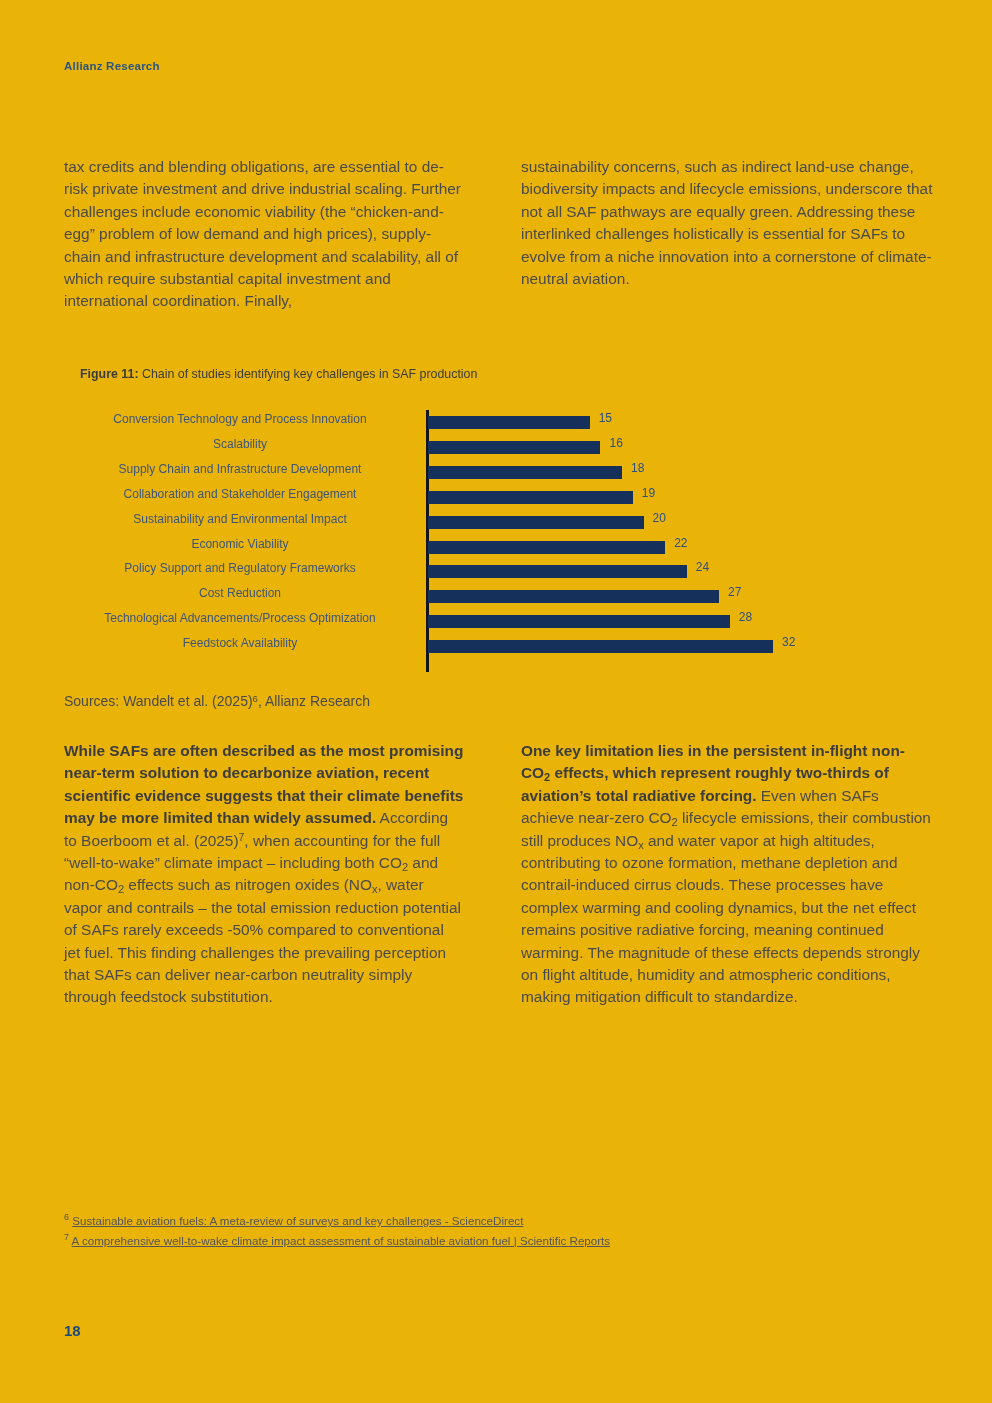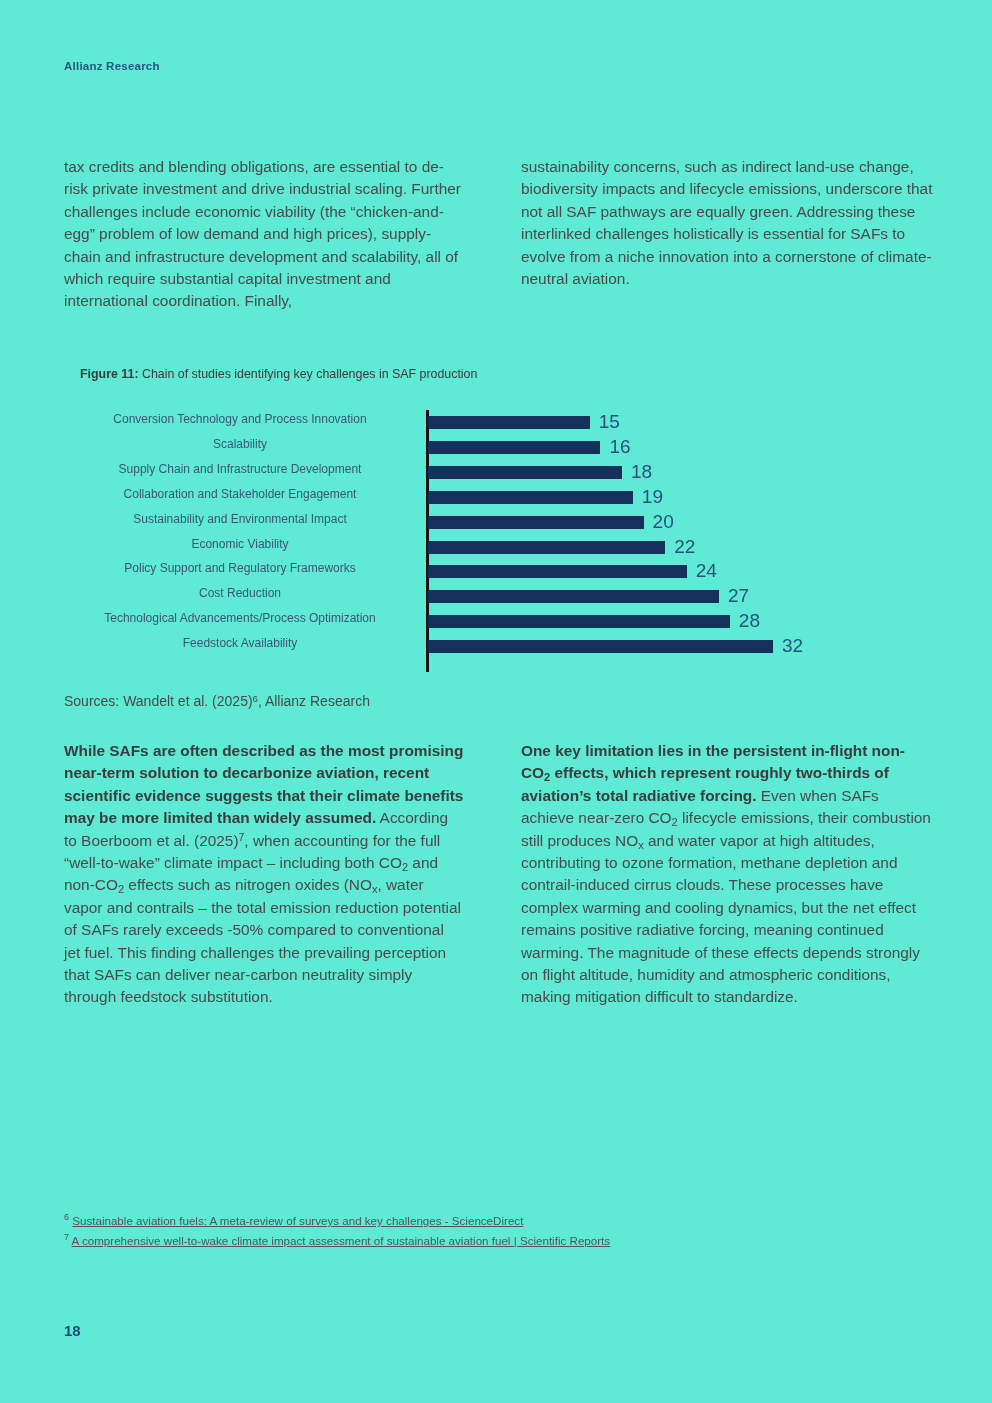--- a/index.html
+++ b/index.html
@@ -4,21 +4,21 @@
 <style>
   html, body {
     margin: 0;
     padding: 0;
     background: #ffffff;
   }
   .page {
     position: relative;
     width: 992px;
     height: 1403px;
-    background: #5eead4;
+    background: #eab308;
     font-family: "Liberation Sans", sans-serif;
     overflow: hidden;
   }
 
   
   .running-head {
     position: absolute;
     left: 64px;
     top: 60px;
     font-size: 11.5px;
@@ -101,21 +101,21 @@
   .bar {
     position: absolute;
     left: 364px;
     top: 6px;
     height: 13px;
     background: #16305c;
   }
   .bar-value {
     position: absolute;
     top: 1px;
-    font-size: 19px;
+    font-size: 12px;
     color: #2c4f80;
     white-space: nowrap;
   }
 
   .sources {
     position: absolute;
     left: 64px;
     top: 693px;
     font-size: 14px;
     color: #4a4a4a;

